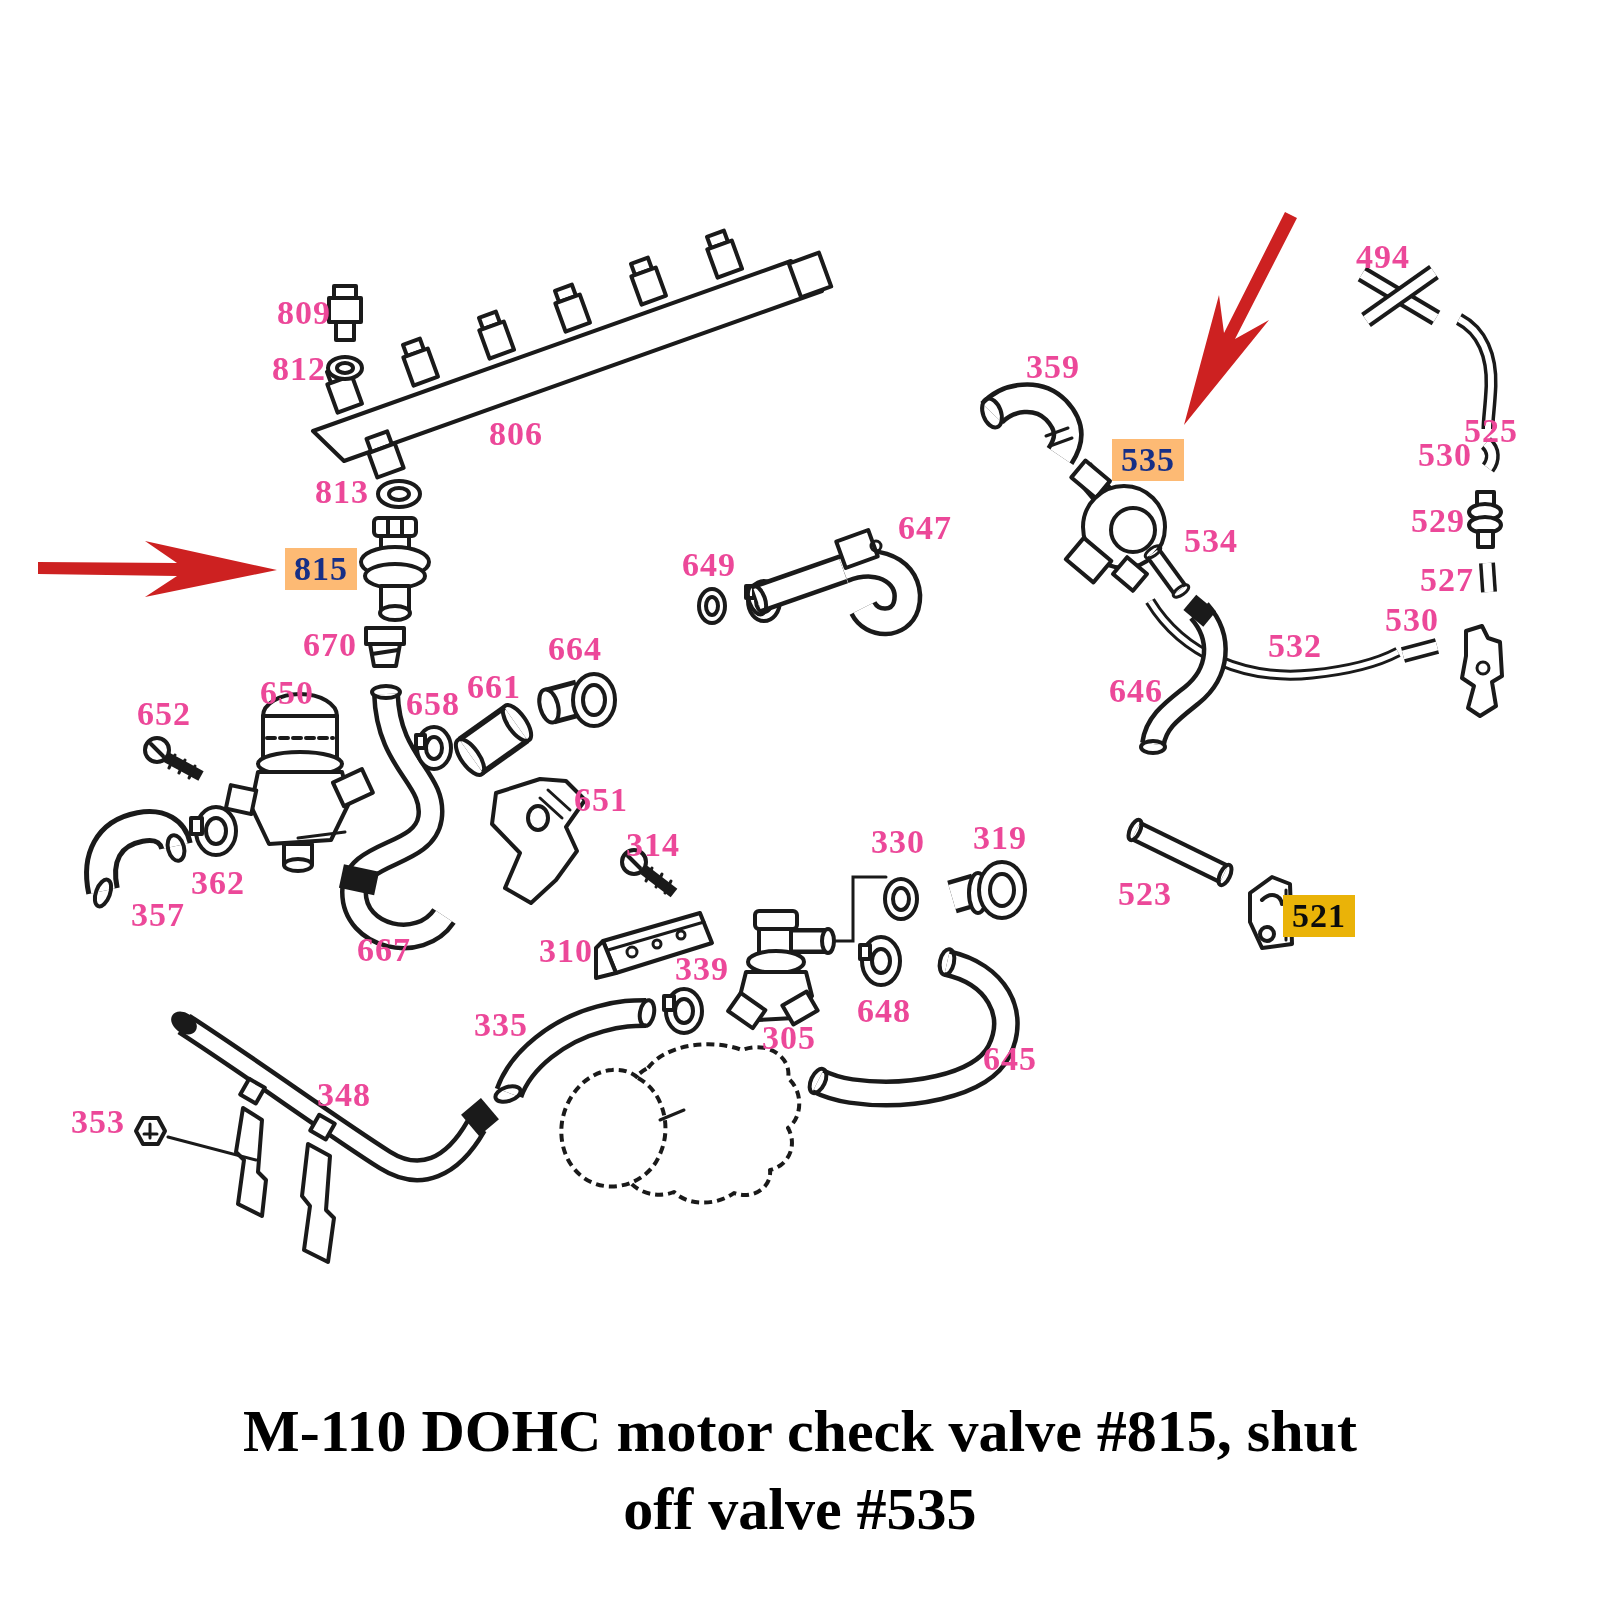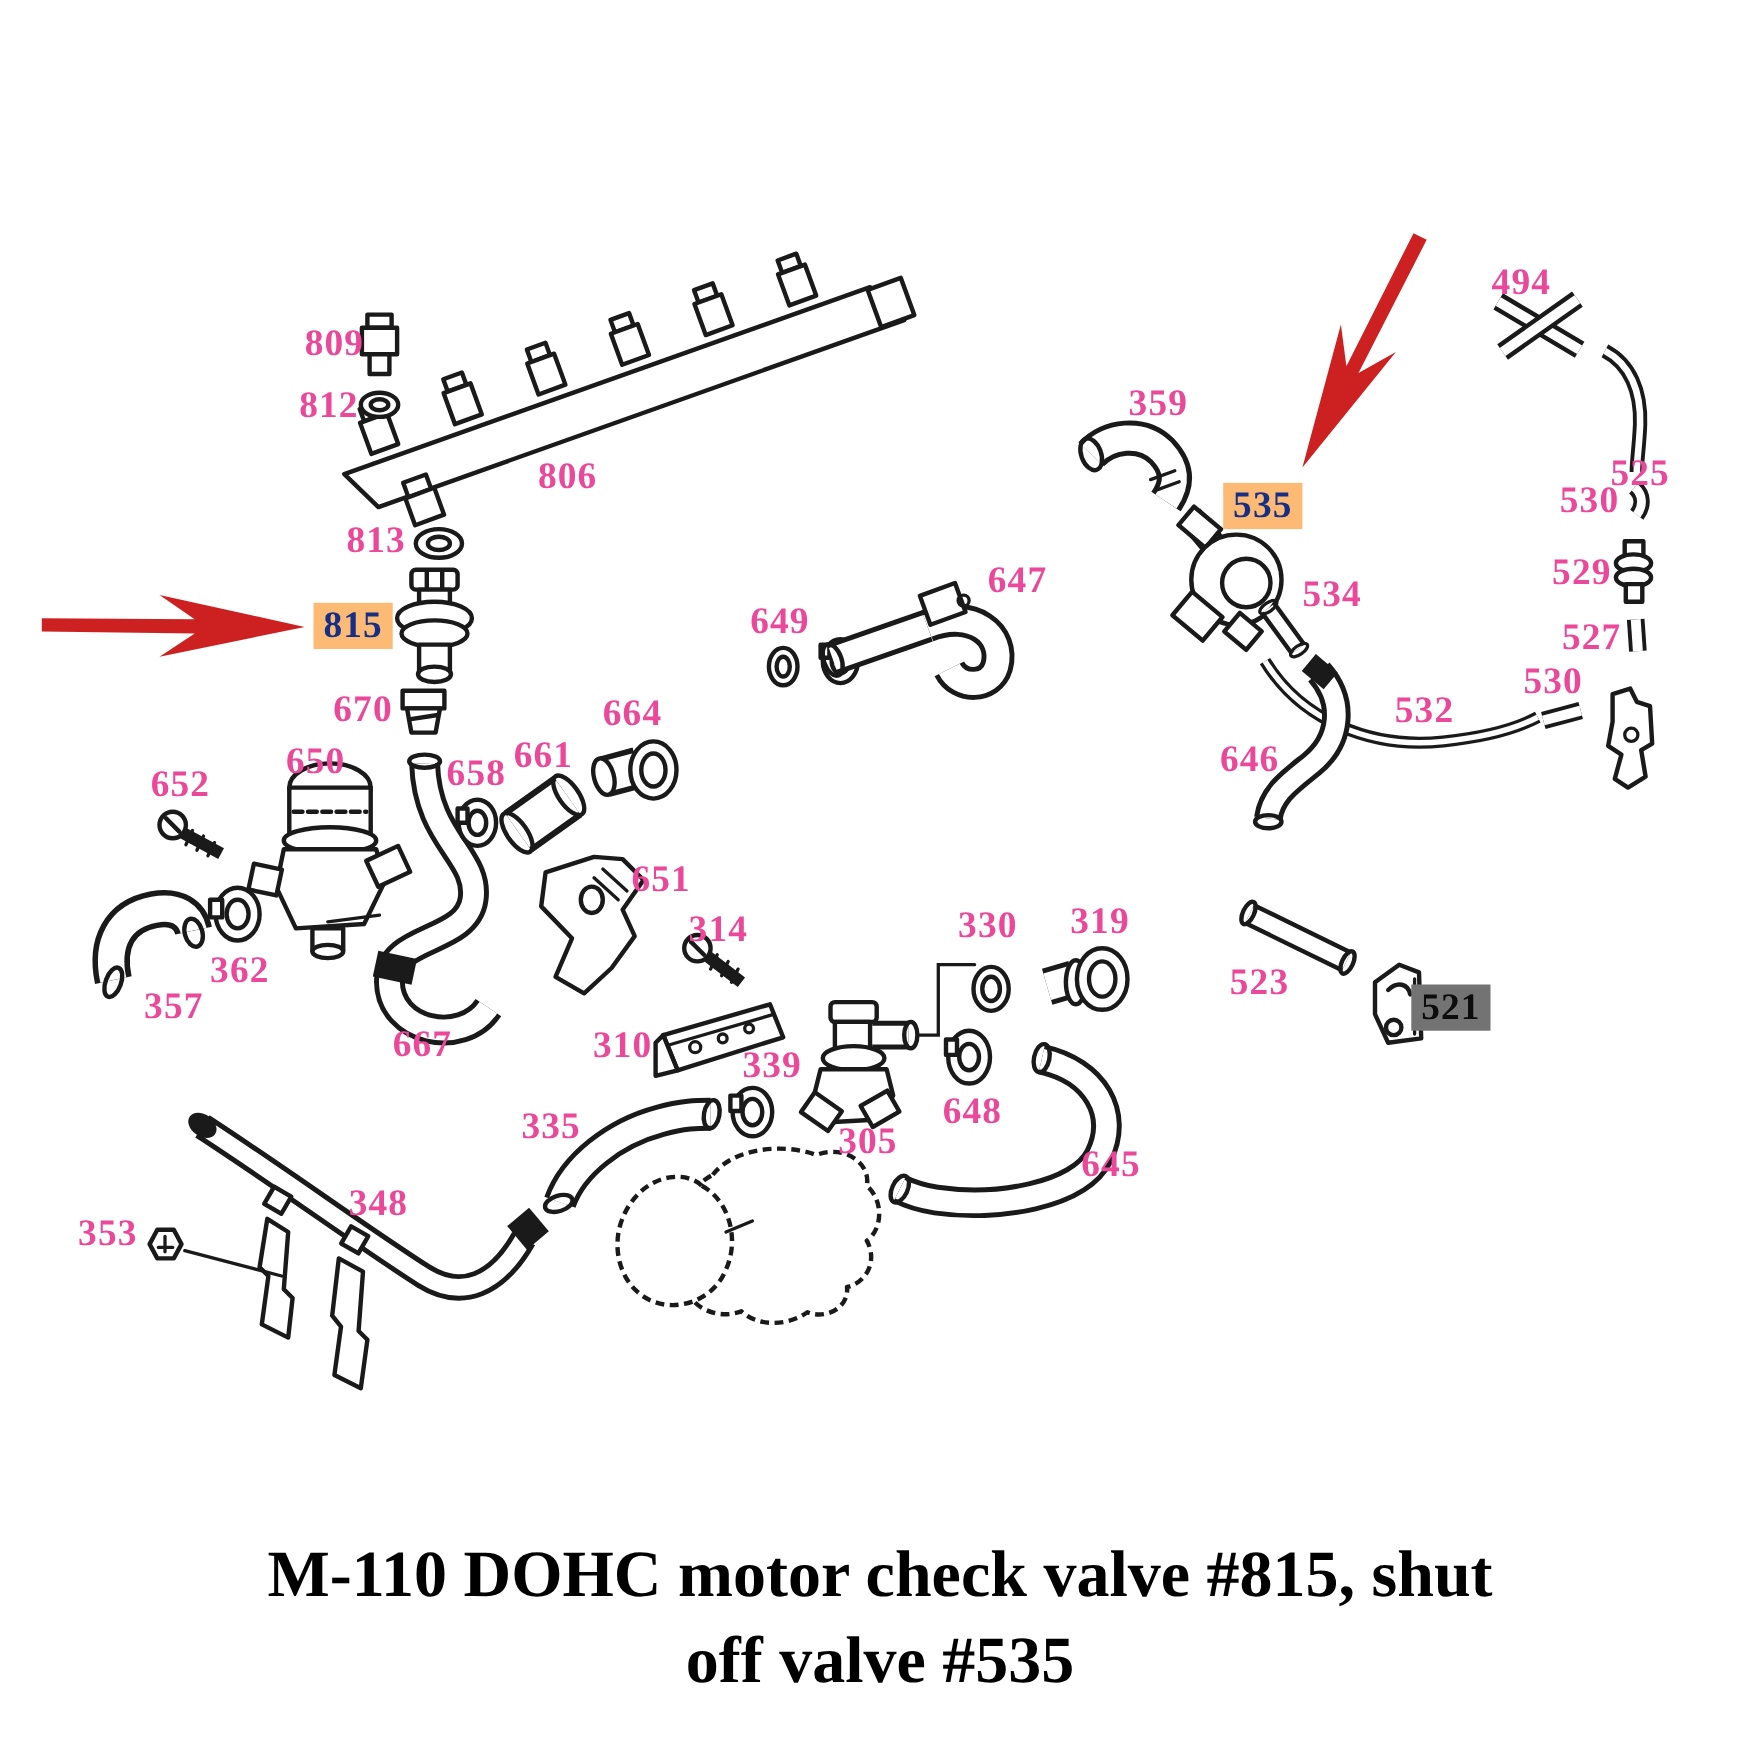--- a/index.html
+++ b/index.html
@@ -12,21 +12,21 @@
   .l3{fill:none;stroke:#1a1a1a;stroke-width:3;stroke-linecap:round;}
   .to{fill:none;stroke:#1a1a1a;stroke-linecap:butt;stroke-linejoin:round;}
   .ti{fill:none;stroke:#ffffff;stroke-linecap:butt;stroke-linejoin:round;}
   .dk{fill:#1a1a1a;stroke:none;}
   .dash{stroke-dasharray:8 5;}
   
   .plabel{position:absolute;transform:translate(-50%,-50%);
           font:700 34px "Liberation Serif",serif;color:#ec4899;
           white-space:nowrap;letter-spacing:1px;}
   .plabel.cyan{background:#fdba74;color:#162f86;padding:2px 9px;}
-  .plabel.gray{background:#737373;color:#0c0c0c;padding:2px 9px;}
+  .plabel.gray{background:#eab308;color:#0c0c0c;padding:2px 9px;}
   #caption{position:absolute;left:0;right:0;top:1392px;text-align:center;
            font:700 60px "Liberation Serif",serif;color:#000;line-height:78px;}
 </style>
 </head>
 <body>
 
 <div id="page">
 
   <svg id="art" viewBox="0 0 1600 1600" xmlns="http://www.w3.org/2000/svg">
 

